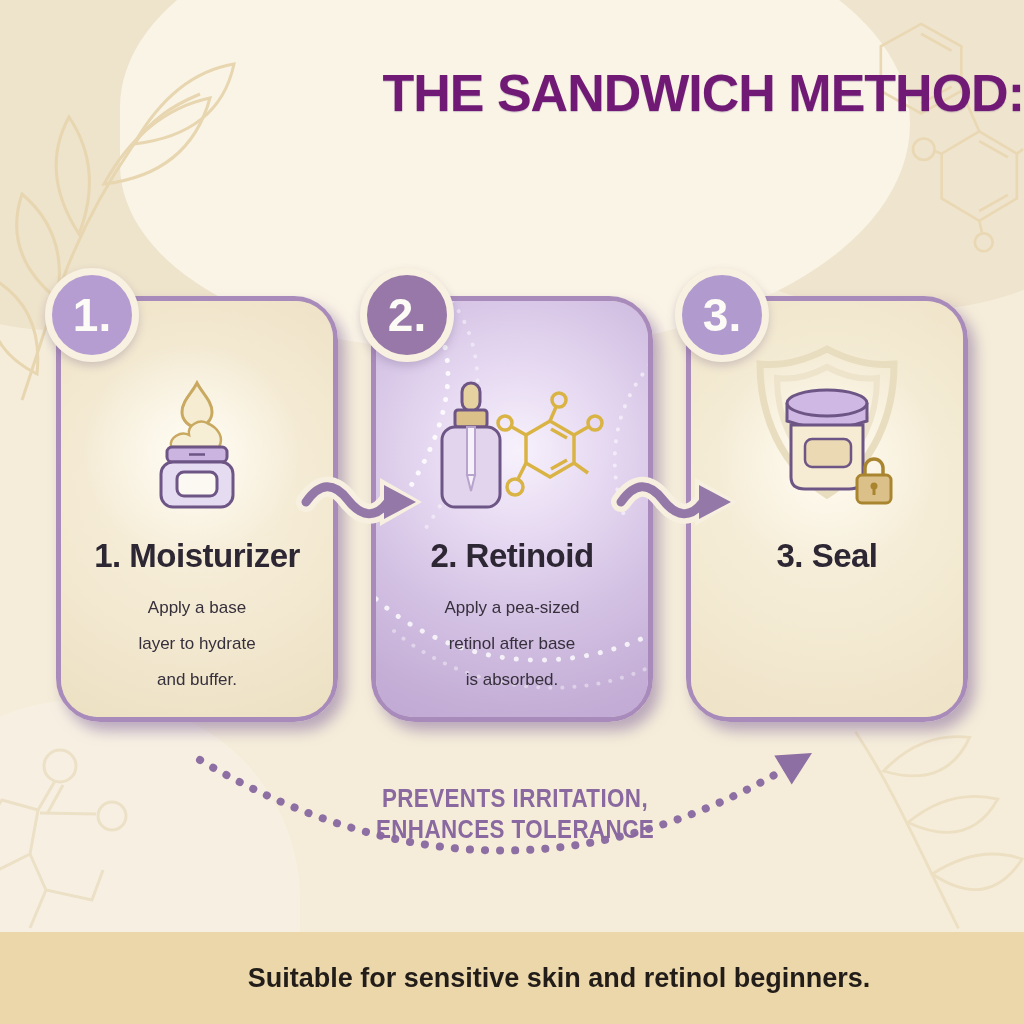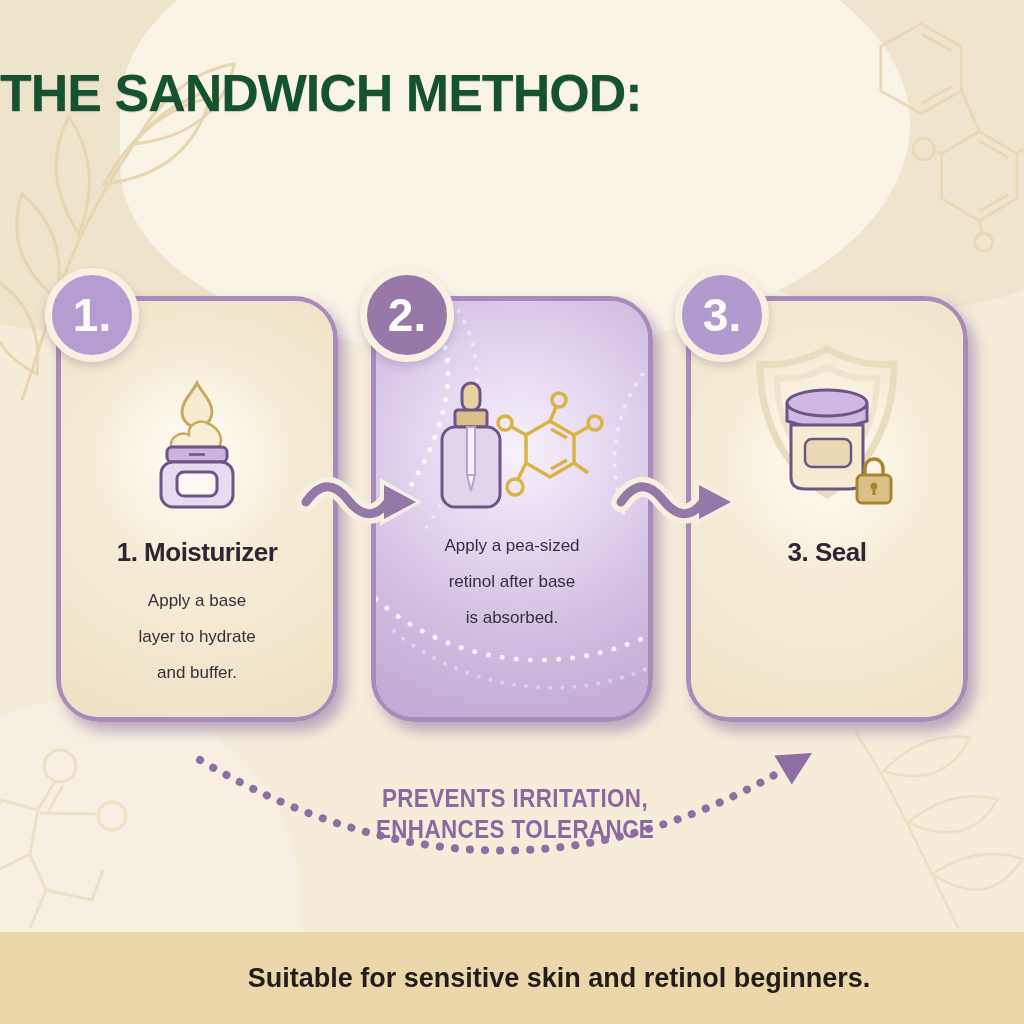--- a/index.html
+++ b/index.html
@@ -9,22 +9,22 @@
   
   .blob{position:absolute;z-index:0;}
   .blob-tl{left:-170px;top:-190px;width:560px;height:520px;background:#eee3cb;border-radius:42% 58% 55% 45%;}
   .blob-tr{left:620px;top:-160px;width:560px;height:470px;background:#efe4cd;border-radius:55% 45% 50% 50%;}
   .blob-center{left:120px;top:-90px;width:790px;height:440px;background:#faf4e6;border-radius:48% 52% 55% 45%;}
   .blob-bl{left:-120px;top:700px;width:420px;height:420px;background:#f7f0e2;border-radius:50% 50% 45% 55%;}
 
   .deco{position:absolute;z-index:0;}
 
   
-  .title{position:absolute;left:0;right:9px;top:62px;text-align:left;z-index:2;
-         color:#14532d;font-weight:bold;font-size:52px;line-height:62px;letter-spacing:-1px;
+  .title{position:absolute;left:0;right:0;top:62px;text-align:right;z-index:2;
+         color:#701a75;font-weight:bold;font-size:52px;line-height:62px;letter-spacing:-1px;
          text-shadow:0 1px 1px rgba(124,94,148,.35);}
 
   
   .card{position:absolute;top:296px;width:282px;height:426px;box-sizing:border-box;
         border:5px solid #a88bba;border-radius:44px;z-index:2;
         box-shadow:7px 9px 14px rgba(127,100,155,.5);}
   .card1{left:56px;}
   .card2{left:371px;}
   .card3{left:686px;}
   .card-bg{position:absolute;inset:0;border-radius:37px;overflow:hidden;}
@@ -34,21 +34,21 @@
   .card2 .card-bg{background:
       radial-gradient(circle at 52% 36%, #f7f1fc 0%, #e4d6f0 32%, #d3c1e3 58%, #c5afd7 85%, #c0a9d3 100%);}
   .card3 .card-bg{background:
       radial-gradient(circle at 50% 38%, rgba(255,252,242,.9) 0, rgba(255,252,242,0) 38%),
       radial-gradient(circle at 50% 45%, #f9f1df 0%, #f4ebd4 50%, #eee2c6 100%);}
   .shield-svg{position:absolute;left:50%;top:44px;transform:translateX(-50%);}
 
   .card-inner{position:relative;z-index:2;height:100%;box-sizing:border-box;
               display:flex;flex-direction:column;align-items:center;padding-top:72px;}
   .icon-wrap{height:140px;display:flex;align-items:flex-end;justify-content:center;}
-  .card-heading{margin:24px 0 0;font-size:26px;font-weight:bold;color:#2d2633;letter-spacing:-0.5px;}
+  .card-heading{margin:24px 0 0;font-size:33px;font-weight:bold;color:#2d2633;letter-spacing:-0.5px;}
   .card-desc{margin:15px 0 0;font-size:17px;line-height:36px;color:#362f3c;
              text-align:center;white-space:pre-line;}
 
   
   .badge{position:absolute;left:-16px;top:-33px;width:94px;height:94px;box-sizing:border-box;
          border-radius:50%;border:7px solid #f8f1e1;display:flex;align-items:center;justify-content:center;
          color:#fdfbf6;font-size:46px;font-weight:bold;z-index:4;
          box-shadow:0 4px 8px rgba(100,78,125,.25);}
   .badge1{background:#b69dd1;}
   .badge2{background:#9878a8;}
@@ -185,20 +185,21 @@
             <path d="M106,56 L92,48"></path>
               <circle cx="85" cy="44" r="7"></circle>
             <path d="M154,56 L168,48"></path>
               <circle cx="175" cy="44" r="7"></circle>
             <path d="M106,84 L98,100"></path>
               <circle cx="95" cy="108" r="8"></circle>
             <path d="M154,84 L168,94"></path>
           </g>
         </svg>
       </div>
+      <h2 class="card-heading">2. Retinoid</h2>
       <p class="card-desc">Apply a pea-sized
 retinol after base
 is absorbed.</p>
     </div>
   </section>
 
   <section class="card card3">
     <div class="card-bg">
       <svg class="shield-svg" width="210" height="170" viewBox="0 0 210 170">
         <path d="M105,4 C128,16 152,21 172,19 C172,70 152,120 105,150 C58,120 38,70 38,19 C58,21 82,16 105,4 Z" fill="none" stroke="#e9ddc0" stroke-width="7"></path>

